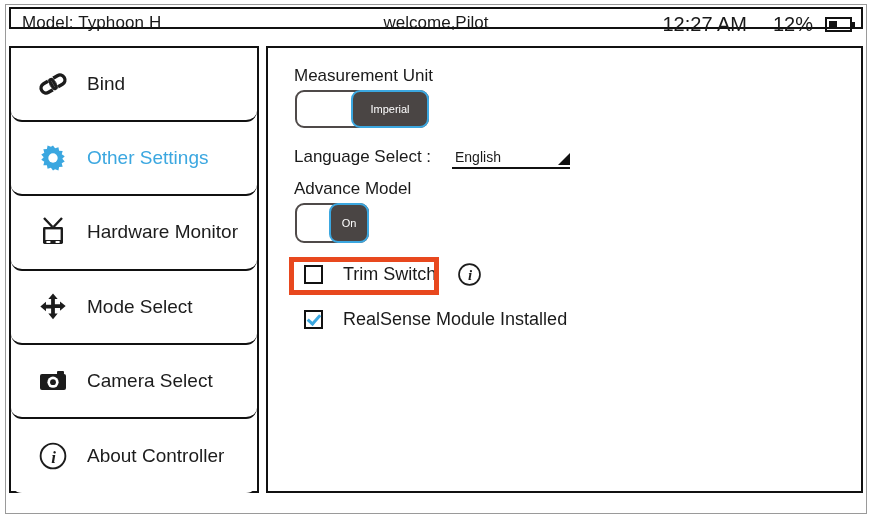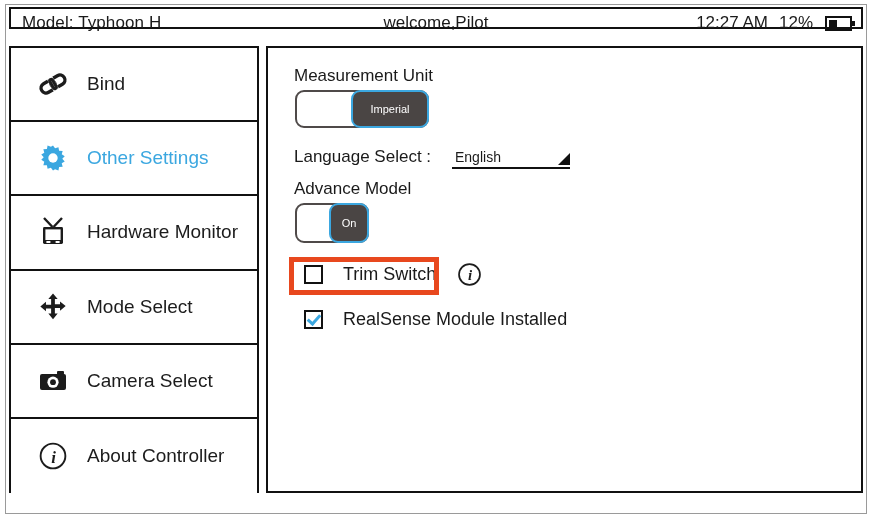--- a/index.html
+++ b/index.html
@@ -60,22 +60,23 @@
   }
   .header-right {
     position: absolute;
     right: 9px; top: 4px;
     display: flex;
     align-items: center;
     gap: 11px;
     white-space: nowrap;
   }
   .header-time, .header-batt-pct {
-    font-size: 17px;
-    color: #1a1a1a;
+    font-size: 20px;
+    color: #1a1a1a;
+    margin-left: 15px;
   }
   .battery {
     position: relative;
     width: 27px;
     height: 15px;
     border: 2px solid #111111;
     box-sizing: border-box;
     display: flex;
     align-items: center;
     margin-left: 1px;
@@ -108,20 +109,21 @@
   }
   .side-item {
     position: relative;
     height: 74.2px;
     display: flex;
     align-items: center;
     padding-left: 25px;
     box-sizing: border-box;
     border-bottom: 2px solid #111111;
     background: #ffffff;
+    border-radius: 11px;
   }
   .side-item:last-child { border-bottom: none; }
   .side-icon {
     width: 34px;
     height: 34px;
     display: flex;
     align-items: center;
     justify-content: center;
     flex: 0 0 auto;
   }

